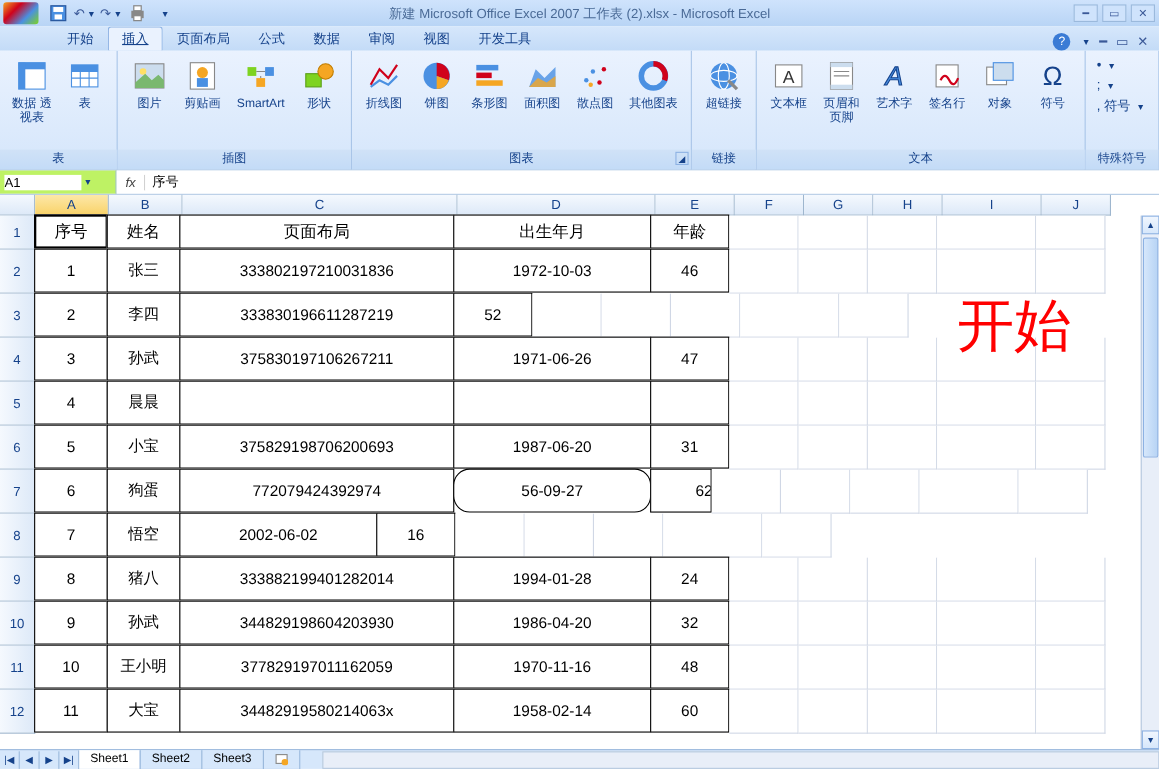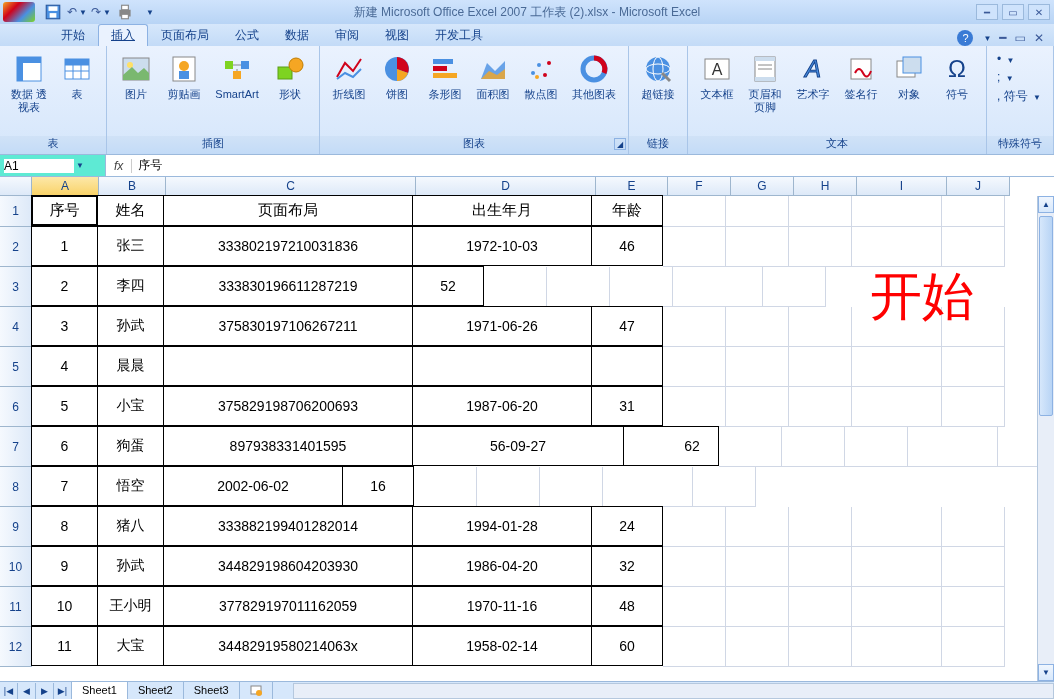--- a/index.html
+++ b/index.html
@@ -29,21 +29,21 @@
 .group-label { height: 18px; text-align: center; font-size: 11px; color: #15428b; background: linear-gradient(#d0e2f7,#c3dbf7); position: relative; }
 .group-label .launcher { position: absolute; right: 2px; top: 2px; width: 12px; height: 12px; border: 1px solid #8db2e3; font-size: 8px; display: flex; align-items: center; justify-content: center; color: #15428b; }
 .big-btn { width: 46px; display: flex; flex-direction: column; align-items: center; gap: 2px; padding: 2px; cursor: pointer; }
 .big-btn .icon { width: 34px; height: 34px; display: flex; align-items: center; justify-content: center; }
 .big-btn .lbl { font-size: 11px; color: #15428b; text-align: center; line-height: 13px; min-height: 26px; display: flex; align-items: flex-start; justify-content: center; }
 .icon svg { width: 32px; height: 32px; }
 .dd-arrow { font-size: 8px; color: #15428b; margin-left: 2px; }
 
 
 .sub-bar { height: 22px; border-bottom: 1px solid #9bb9dc; display: flex; }
-.name-box { width: 106px; border-right: 1px solid #9bb9dc; display: flex; align-items: center; padding: 0 4px; background: #5eead4; }
+.name-box { width: 106px; border-right: 1px solid #9bb9dc; display: flex; align-items: center; padding: 0 4px; background: #bef264; }
 .name-box input { border: none; width: 70px; font-size: 12px; outline: none; }
 .fx-area { flex: 1; display: flex; align-items: center; background: #fff; }
 .fx-lbl { font-style: italic; color: #444; padding: 0 8px; border-right: 1px solid #ccc; }
 .fx-input { flex: 1; border: none; padding: 0 6px; font-size: 12px; outline: none; }
 
 
 .grid-wrap { position: relative; height: 504px; overflow: hidden; }
 .corner { position: absolute; left: 0; top: 0; width: 32px; height: 19px; background: linear-gradient(#f5f9fe,#dde9f8); border-right: 1px solid #9eb6ce; border-bottom: 1px solid #9eb6ce; }
 .col-headers { position: absolute; left: 32px; top: 0; height: 19px; display: flex; }
 .col-h { background: linear-gradient(#f5f9fe,#dde9f8); border-right: 1px solid #9eb6ce; border-bottom: 1px solid #9eb6ce; display: flex; align-items: center; justify-content: center; color: #15428b; font-size: 12px; }
@@ -458,23 +458,23 @@
         <div class="cell b" style="width: 72px; height: 40px;">31</div>
         <div class="cell" style="width: 63px; height: 40px;"></div>
         <div class="cell" style="width: 63px; height: 40px;"></div>
         <div class="cell" style="width: 63px; height: 40px;"></div>
         <div class="cell" style="width: 90px; height: 40px;"></div>
         <div class="cell" style="width: 63px; height: 40px;"></div>
       </div>
       <div class="row">
         <div class="cell b" style="width: 67px; height: 40px;">6</div>
         <div class="cell b" style="width: 67px; height: 40px;">狗蛋</div>
-        <div class="cell b" style="width: 250px; height: 40px;">897938331401595</div>
-        <div class="cell b" style="width: 212px; height: 40px;">56-09-27</div>
-        <div class="cell b" style="width: 96px; height: 40px; padding-left: 42px;">62</div>
+        <div class="cell b" style="width: 250px; height: 40px;">772079424392974</div>
+        <div class="cell b" style="width: 180px; height: 40px; border-radius: 15px;">56-09-27</div>
+        <div class="cell b" style="width: 56px; height: 40px; padding-left: 42px;">62</div>
         <div class="cell" style="width: 63px; height: 40px;"></div>
         <div class="cell" style="width: 63px; height: 40px;"></div>
         <div class="cell" style="width: 63px; height: 40px;"></div>
         <div class="cell" style="width: 90px; height: 40px;"></div>
         <div class="cell" style="width: 63px; height: 40px;"></div>
       </div>
       <div class="row">
         <div class="cell b" style="width: 67px; height: 40px;">7</div>
         <div class="cell b" style="width: 67px; height: 40px;">悟空</div>
         <div class="cell b" style="width: 180px; height: 40px;">2002-06-02</div>

